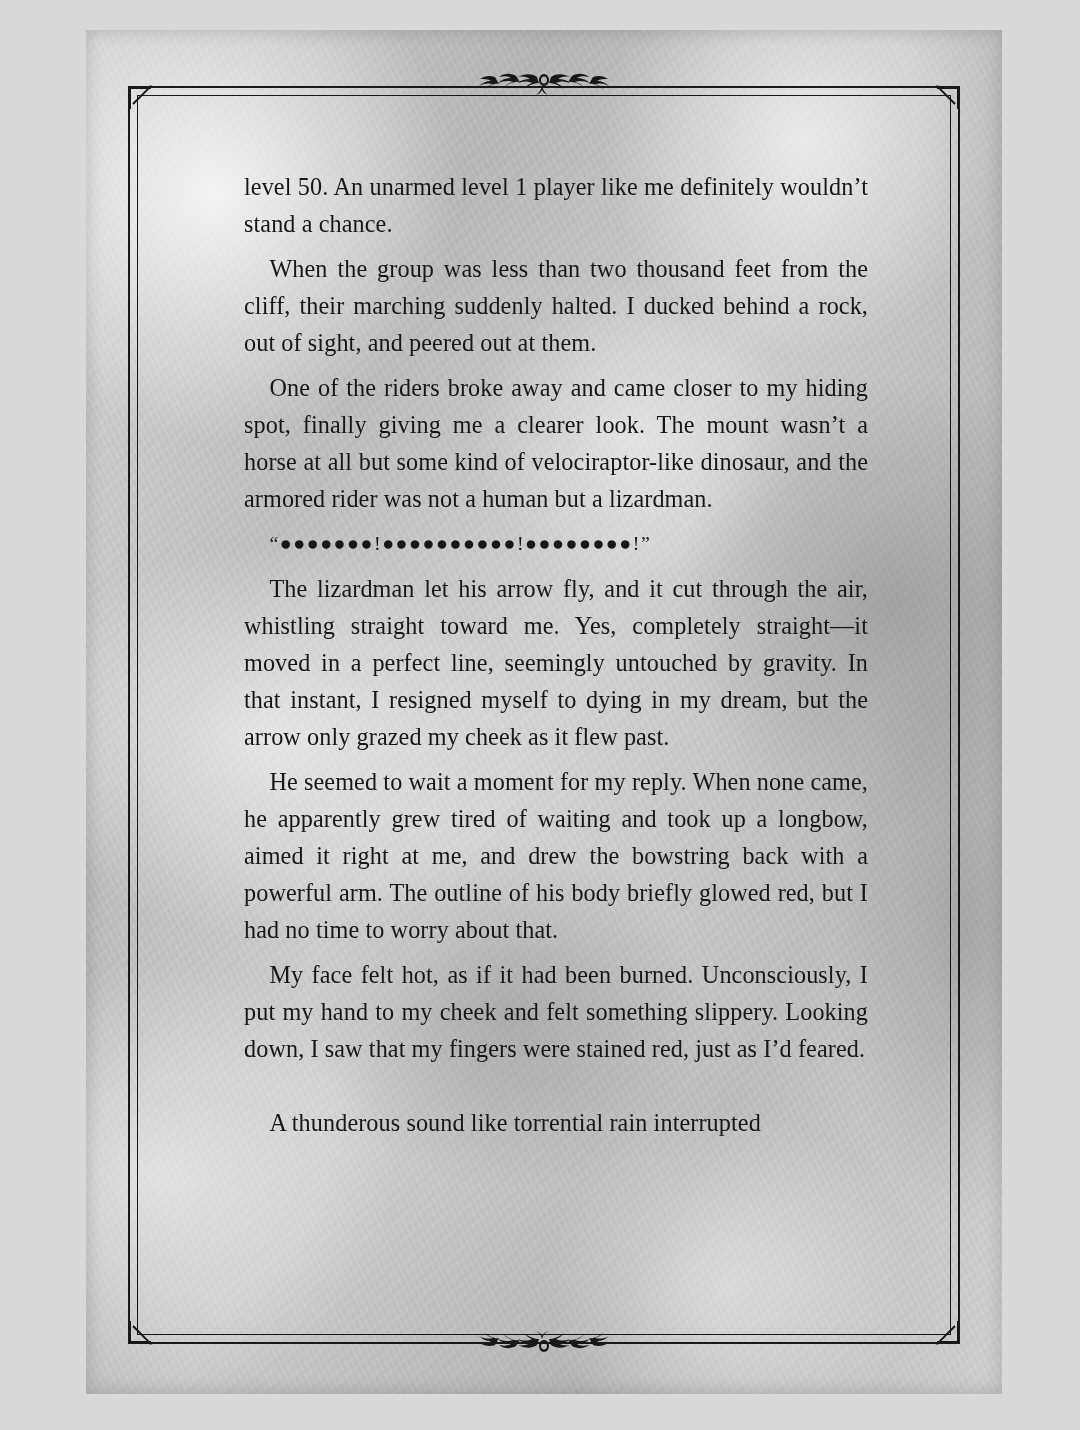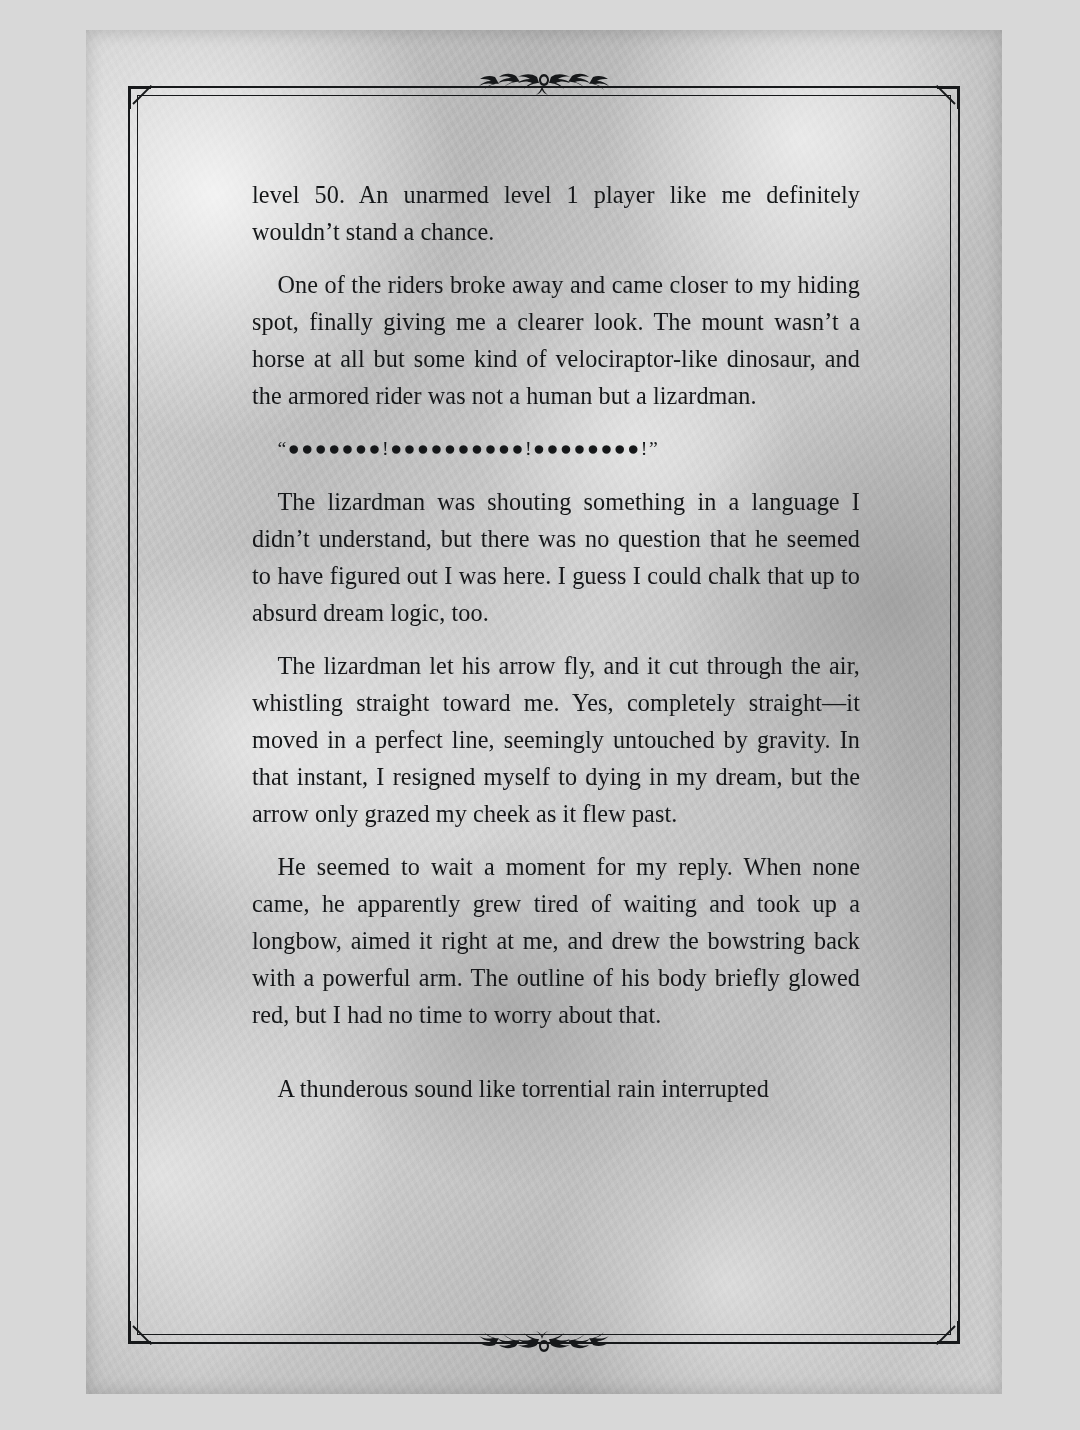--- a/index.html
+++ b/index.html
@@ -104,21 +104,21 @@
     top: 130px;
     width: 640px;
     font-size: 24.2px;
     line-height: 37px;
     color: #151719;
     text-align: justify;
     text-justify: inter-word;
     letter-spacing: 0.1px;
   }
   .text-col p {
-    margin: 16px;
+    margin: 8px;
     text-indent: 1.05em;
   }
   .text-col p.noindent {
     text-indent: 0;
   }
   .text-col p.gap-before {
     margin-top: 37px;
   }
   .dots-line {
     text-indent: 1.05em;
@@ -179,22 +179,23 @@
           <path d="M36 15c-5 2-11 1-15-2 4 0 8 0 11-2-5 0-9-2-12-5 5 3 10 3 14 2-4-1-7-3-9-6 5 5 12 7 15 6l-4 7z"></path>
           <path d="M92 15c6 4 13 3 19 0-5 1-9 0-12-2 5 0 9-1 12-4-5 2-10 2-14 0 3-1 6-3 8-6-5 4-11 6-15 6l2 6z"></path>
           <path d="M113 16c5 3 12 3 17-1-5 1-9 1-12-1 5 0 10-2 13-5-5 2-11 3-15 1 4-1 7-3 10-6-6 5-13 7-17 6l4 6z"></path>
           <path d="M134 15c5 2 11 1 15-2-4 0-8 0-11-2 5 0 9-2 12-5-5 3-10 3-14 2 4-1 7-3 9-6-5 5-12 7-15 6l4 7z"></path>
         </g>
       </svg>
     </div>
 
     <div class="text-col">
       <p class="noindent">level 50. An unarmed level 1 player like me definitely wouldn’t stand a chance.</p>
+      <p>When the group was less than two thousand feet from the cliff, their marching suddenly halted. I ducked behind a rock, out of sight, and peered out at them.</p>
       <p>One of the riders broke away and came closer to my hiding spot, finally giving me a clearer look. The mount wasn’t a horse at all but some kind of velociraptor-like dinosaur, and the armored rider was not a human but a lizardman.</p>
       <p class="dots-line"><span class="dots">“●●●●●●●!●●●●●●●●●●!●●●●●●●●!”</span></p>
-      <p>The lizardman was shouting something in a language I didn’t understand, but there was no question that he seemed to have figured out I was here. I guess I could chalk that up to absurd dream logic, too.</p>
       <p>The lizardman let his arrow fly, and it cut through the air, whistling straight toward me. Yes, completely straight—it moved in a perfect line, seemingly untouched by gravity. In that instant, I resigned myself to dying in my dream, but the arrow only grazed my cheek as it flew past.</p>
       <p>He seemed to wait a moment for my reply. When none came, he apparently grew tired of waiting and took up a longbow, aimed it right at me, and drew the bowstring back with a powerful arm. The outline of his body briefly glowed red, but I had no time to worry about that.</p>
+      <p>My face felt hot, as if it had been burned. Unconsciously, I put my hand to my cheek and felt something slippery. Looking down, I saw that my fingers were stained red, just as I’d feared.</p>
       <p class="gap-before">A thunderous sound like torrential rain interrupted</p>
     </div>
 
   </div>
 </div>
 
 </body></html>

